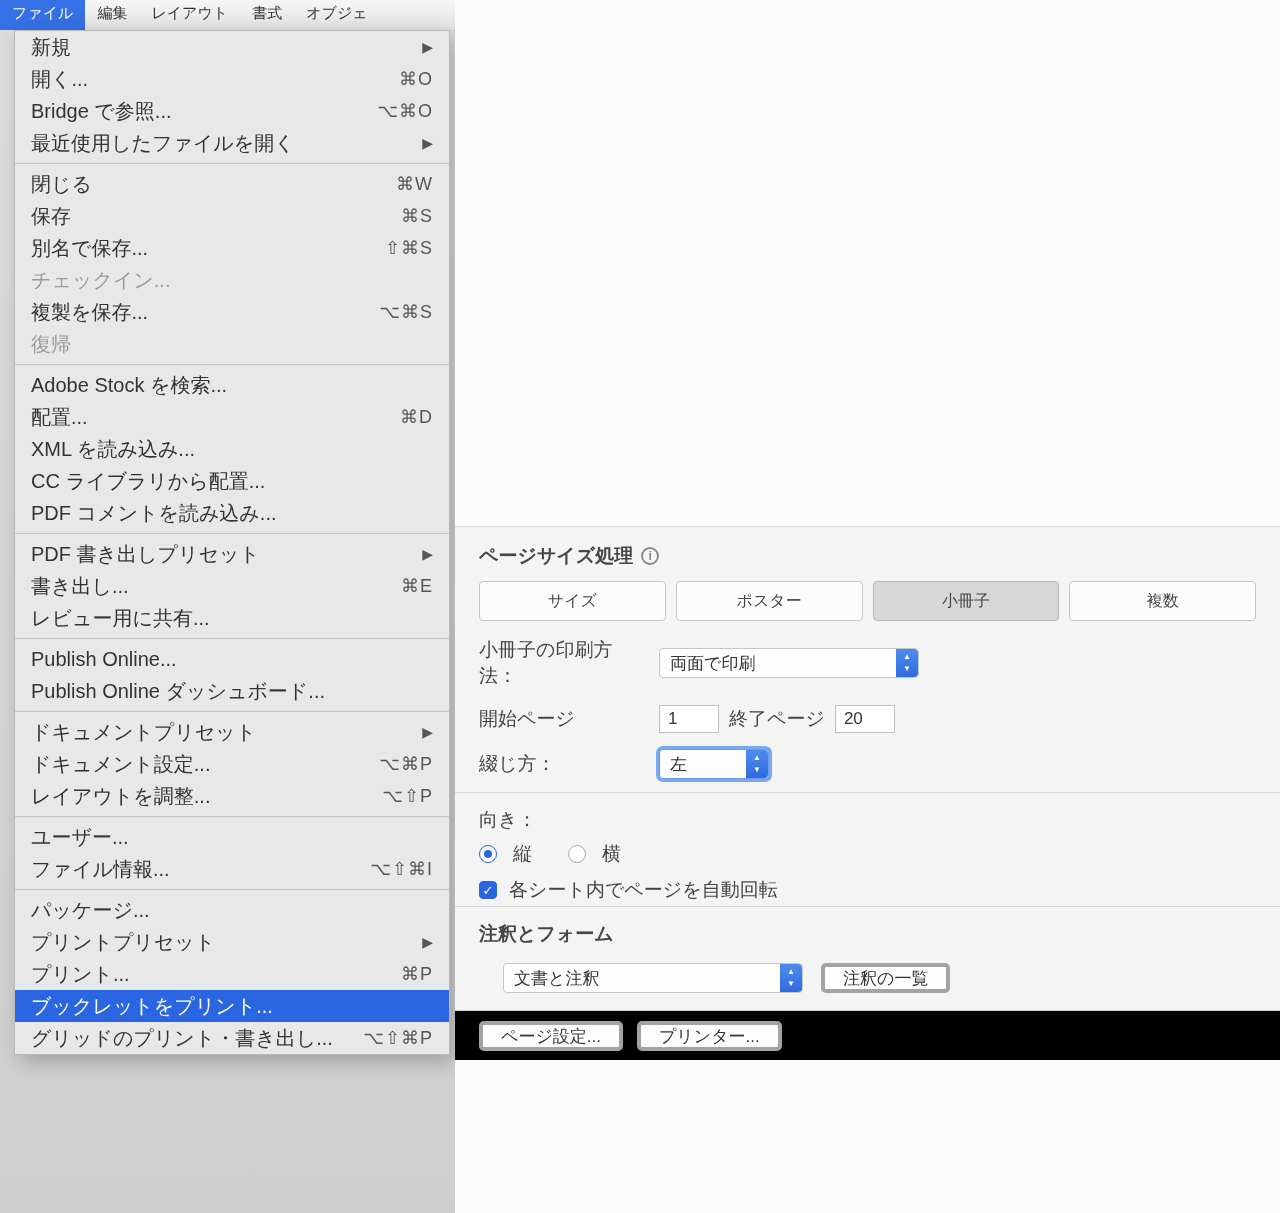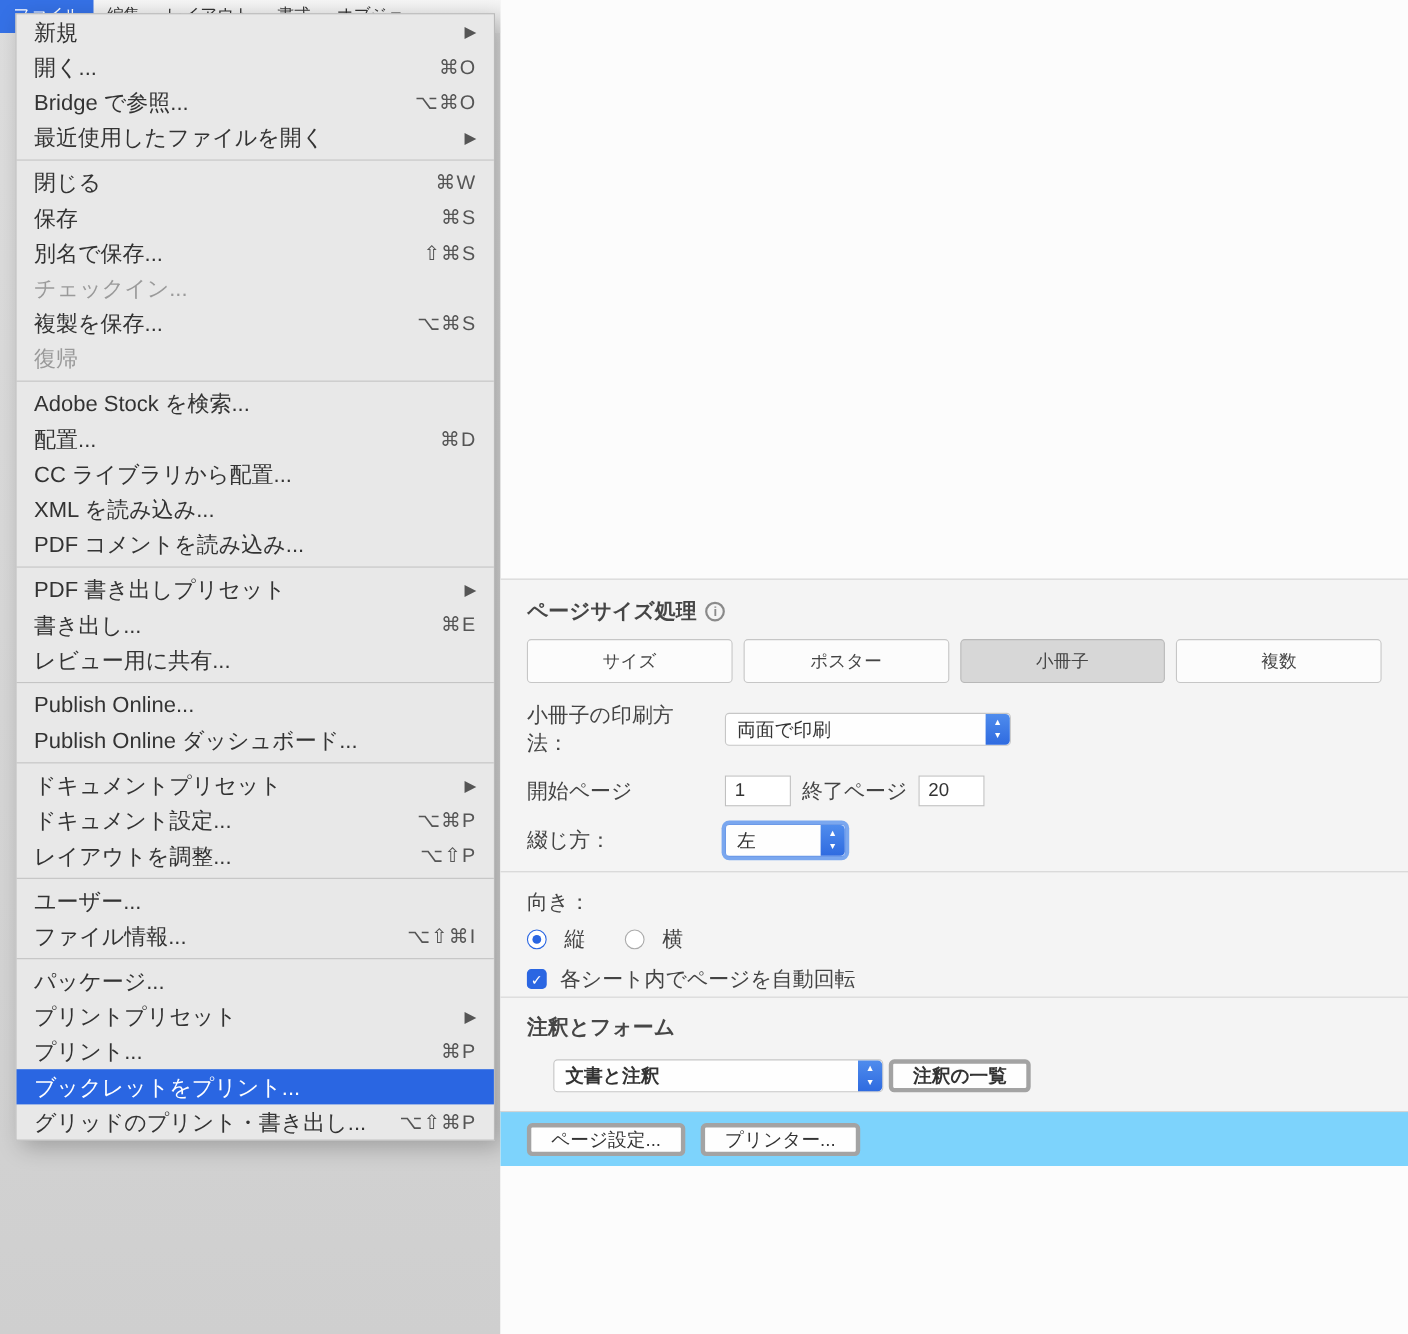--- a/index.html
+++ b/index.html
@@ -33,21 +33,21 @@
     padding: 4px 12px;
     white-space: nowrap;
     cursor: default;
   }
   .menubar .tab.selected {
     background: #3571e6;
     color: #fff;
   }
   .dropdown {
     position: absolute;
-    left: 14px; top: 12px;
+    left: 14px; top: 30px;
     width: 436px;
     background: #e8e8e8;
     border: 1px solid #b9b9b9;
     box-shadow: 6px 6px 20px rgba(0,0,0,0.25);
   }
   .menu-item {
     display: flex;
     align-items: center;
     justify-content: space-between;
     padding: 4px 16px;
@@ -86,21 +86,21 @@
   }
   .panel {
     position: absolute;
     left: 0; right: 0;
     background: #f4f4f4;
     border-top: 1px solid #d4d4d4;
   }
   .panel-pagesize { top: 526px;  height: 266px; padding: 16px 24px 20px; }
   .panel-orient   { top: 792px;  height: 114px;  padding: 14px 24px; }
   .panel-annot    { top: 906px;  height: 104px; padding: 14px 24px; }
-  .panel-footer   { top: 1010px; height: 50px;  padding: 10px 24px; background:#7dd3fc;}
+  .panel-footer   { top: 1010px; height: 50px;  padding: 10px 24px; background:#000000;}
 
   .section-title {
     font-size: 19px;
     font-weight: bold;
     color: #464646;
     display: flex;
     align-items: center;
     gap: 8px;
   }
   .info-icon {
@@ -214,24 +214,24 @@
       </div>
       <div class="menu-sep"></div>
       <div class="menu-item">
         <span>Adobe Stock を検索...</span>
       </div>
       <div class="menu-item">
         <span>配置...</span>
         <span class="shortcut">⌘D</span>
       </div>
       <div class="menu-item">
+        <span>XML を読み込み...</span>
+      </div>
+      <div class="menu-item">
         <span>CC ライブラリから配置...</span>
-      </div>
-      <div class="menu-item">
-        <span>XML を読み込み...</span>
       </div>
       <div class="menu-item">
         <span>PDF コメントを読み込み...</span>
       </div>
       <div class="menu-sep"></div>
       <div class="menu-item">
         <span>PDF 書き出しプリセット</span>
         <span class="submenu-arrow">▶</span>
       </div>
       <div class="menu-item">
@@ -340,21 +340,21 @@
       <span>横</span>
     </div>
     <div class="form-row compact" style="margin-top:10px; gap:12px;">
       <span class="checkbox checked">✓</span>
       <span>各シート内でページを自動回転</span>
     </div>
   </div>
 
   <div class="panel panel-annot">
     <div class="section-title">注釈とフォーム</div>
-    <div class="form-row" style="gap:5px;font-weight:bold;">
+    <div class="form-row" style="gap:18px;">
       <div class="select-pop" style="width:300px;margin-left:24px">
         <span>文書と注釈</span>
         <span class="select-cap"></span>
       </div>
       <div class="btn">注釈の一覧</div>
     </div>
   </div>
 
   <div class="panel panel-footer">
     <div style="display:flex;gap:14px;">

